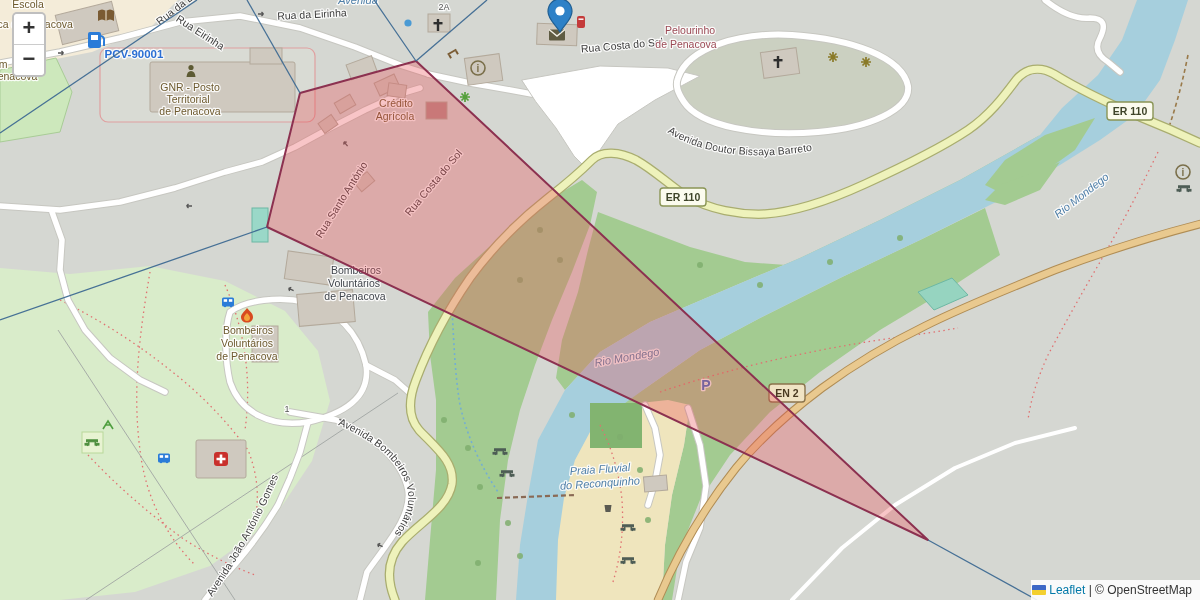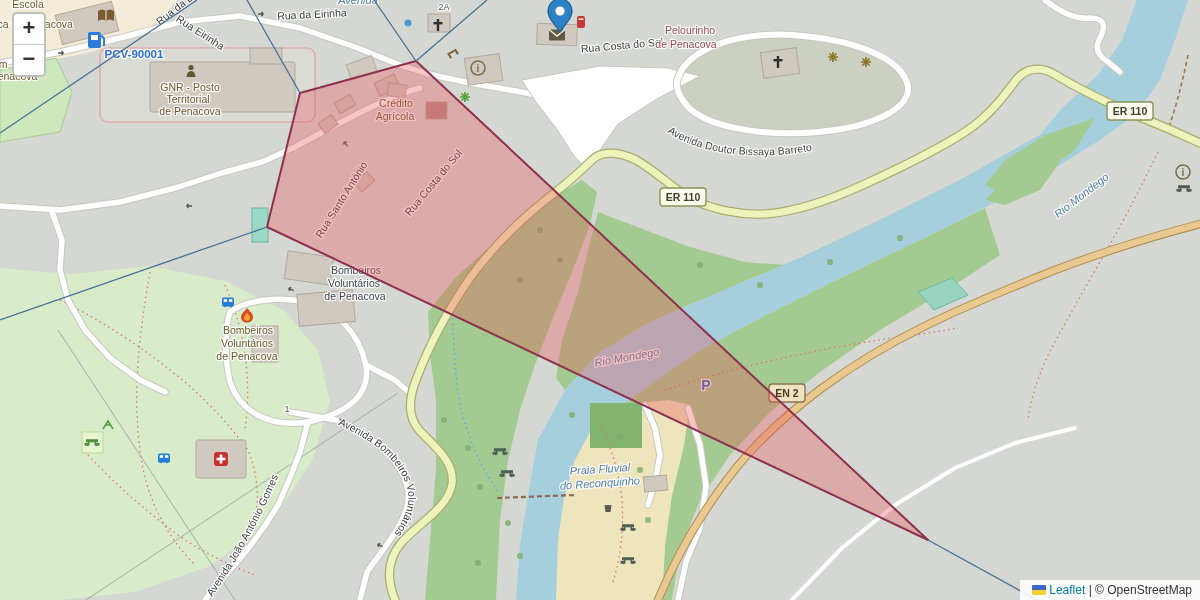--- a/index.html
+++ b/index.html
@@ -20,21 +20,21 @@
   .parking{fill:#3f6fc0;font-size:14px;font-weight:bold;}
 
   
   .zoom-ctrl{position:absolute;left:12px;top:12px;width:30px;border:2px solid rgba(0,0,0,.25);
              border-radius:5px;background:#fff;z-index:30;}
   .zoom-btn{display:block;width:30px;height:30px;line-height:28px;text-align:center;
             font-size:22px;font-weight:bold;color:#333;background:#fff;cursor:pointer;user-select:none;}
   .zoom-btn:first-child{border-bottom:1px solid #ccc;border-radius:4px 4px 0 0;}
   .zoom-btn:last-child{border-radius:0 0 4px 4px;}
   .attribution{position:absolute;right:0;bottom:0;background:rgba(255,255,255,.88);
-               padding:3px 8px 3px 12px;font-size:12px;color:#333;z-index:30;white-space:nowrap;}
+               padding:3px 8px 3px 1px;font-size:12px;color:#333;z-index:30;white-space:nowrap;}
   .attribution a{text-decoration:none;}
   .leaflet-link{color:#0078A8;}
   .osm-link{color:#333;}
   .flag{display:inline-block;width:14px;height:10px;vertical-align:-1px;border-radius:1px;
         background:linear-gradient(#3e68c6 50%,#f3cf2e 50%);}
   .marker{position:absolute;left:546px;top:-3px;z-index:25;}
 </style>
 </head>
 <body>
 

